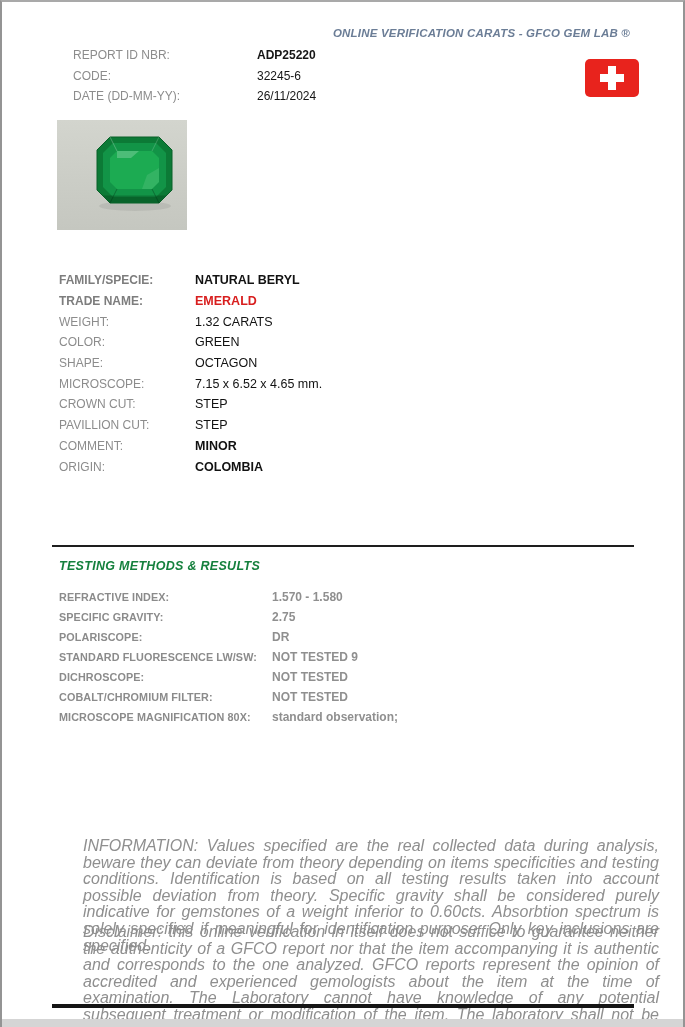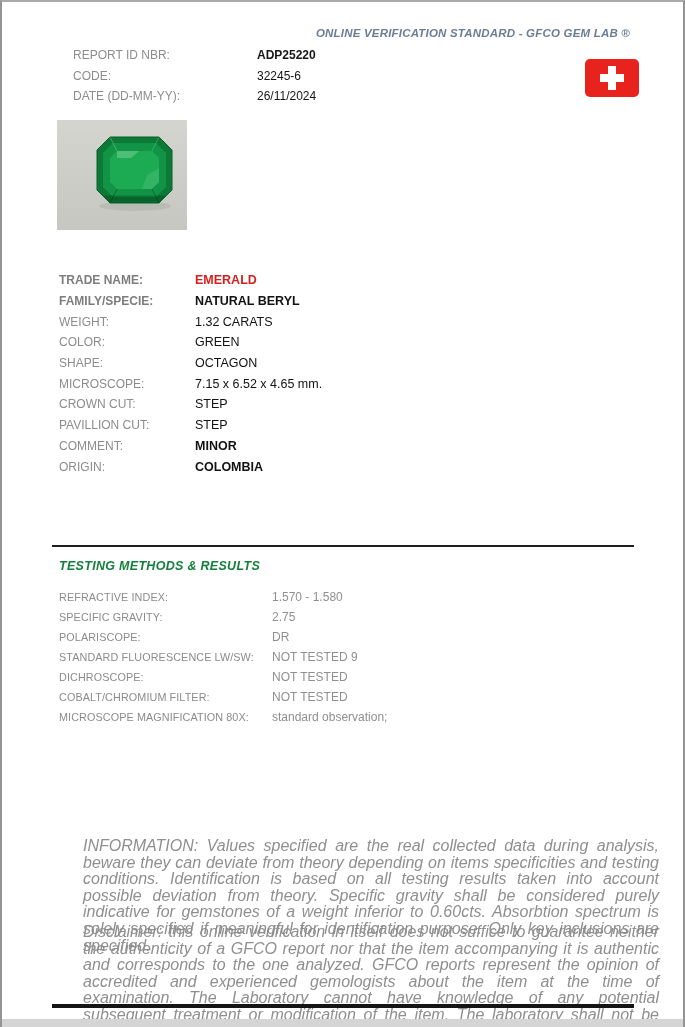--- a/index.html
+++ b/index.html
@@ -39,39 +39,39 @@
   .id-row .lbl{width:136px;font-size:12px;color:#8c8c8c;}
   .id-row.lblbold .lbl{font-weight:bold;color:#7d7d7d;}
   .id-row .val{font-size:12.5px;color:#121212;}
   .id-row.valbold .val{font-weight:bold;}
   .id-row.red .val{color:#d81e1e;}
   
   .sep{position:absolute;left:50px;top:543px;width:582px;height:2px;background:#1e1e1e;}
   .test-title{position:absolute;left:57px;top:557px;
     font-size:12.5px;font-weight:bold;font-style:italic;color:#15803d;letter-spacing:.3px;}
   .test-section{position:absolute;left:57px;top:585px;}
-  .test-row{display:flex;height:20px;align-items:center;}
+  .test-row{display:flex;height:20px;align-items:center;font-weight:bold;}
   .test-row .lbl{width:213px;font-size:10.8px;color:#8b8b8b;letter-spacing:.1px;}
   .test-row .val{font-size:12px;color:#8f8f8f;}
   
   .para{position:absolute;left:50px;width:576px;
     font-size:16px;font-style:italic;color:#8f8f8f;
     text-align:justify;line-height:16.6px;margin-left:31px;}
   .para-info{top:836px;}
   .para-disc{top:922px;}
   
   .bottom-line{position:absolute;left:50px;top:1002px;width:582px;height:4px;background:#151515;}
   .bottom-strip{position:absolute;left:0;bottom:0;width:100%;height:8px;background:#d5d5d5;}
 </style>
 </head>
 <body>
 
 <div class="page">
 
-  <div class="hdr-title">ONLINE VERIFICATION STANDARD - GFCO GEM LAB ®</div>
+  <div class="hdr-title">ONLINE VERIFICATION CARATS - GFCO GEM LAB ®</div>
 
   <div class="top-fields">
     <div class="trow valbold">
       <span class="lbl">REPORT ID NBR:</span>
       <span class="val">ADP25220</span>
     </div>
     <div class="trow">
       <span class="lbl">CODE:</span>
       <span class="val">32245-6</span>
     </div>
@@ -96,27 +96,27 @@
       <line x1="102" y1="17" x2="95" y2="31" stroke="rgba(255,255,255,0.18)" stroke-width="1"></line>
       <line x1="53" y1="83" x2="60" y2="69" stroke="rgba(0,40,15,0.35)" stroke-width="1"></line>
       <line x1="102" y1="83" x2="95" y2="69" stroke="rgba(0,40,15,0.35)" stroke-width="1"></line>
       <polygon points="60,31 82,31 74,38 60,38" fill="rgba(255,255,255,0.22)"></polygon>
       <polygon points="53,83 102,83 109,76 46,76" fill="rgba(0,45,18,0.30)" transform="translate(0,-0.5)"></polygon>
       <polygon points="90,55 102,48 102,62 95,69 85,69" fill="rgba(255,255,255,0.10)"></polygon>
     </svg>
   </div>
 
   <div class="id-section">
+    <div class="id-row lblbold valbold">
+      <span class="lbl">FAMILY/SPECIE:</span>
+      <span class="val">NATURAL BERYL</span>
+    </div>
     <div class="id-row lblbold valbold red">
       <span class="lbl">TRADE NAME:</span>
       <span class="val">EMERALD</span>
-    </div>
-    <div class="id-row lblbold valbold">
-      <span class="lbl">FAMILY/SPECIE:</span>
-      <span class="val">NATURAL BERYL</span>
     </div>
     <div class="id-row">
       <span class="lbl">WEIGHT:</span>
       <span class="val">1.32 CARATS</span>
     </div>
     <div class="id-row">
       <span class="lbl">COLOR:</span>
       <span class="val">GREEN</span>
     </div>
     <div class="id-row">

